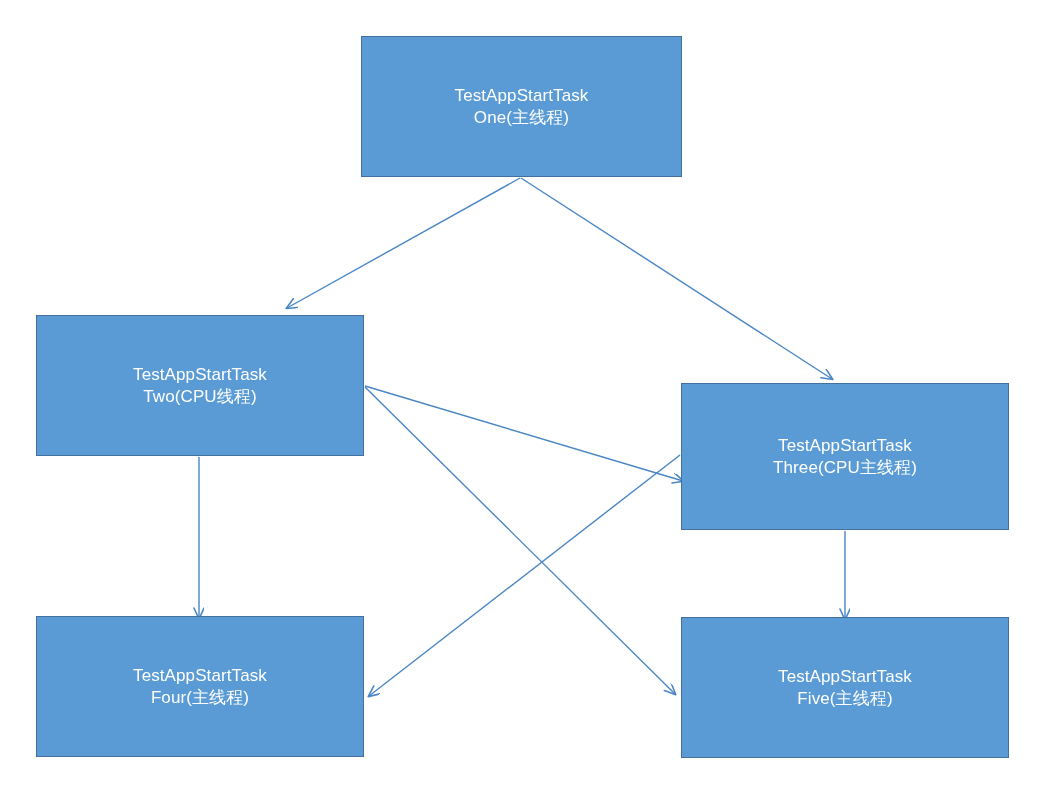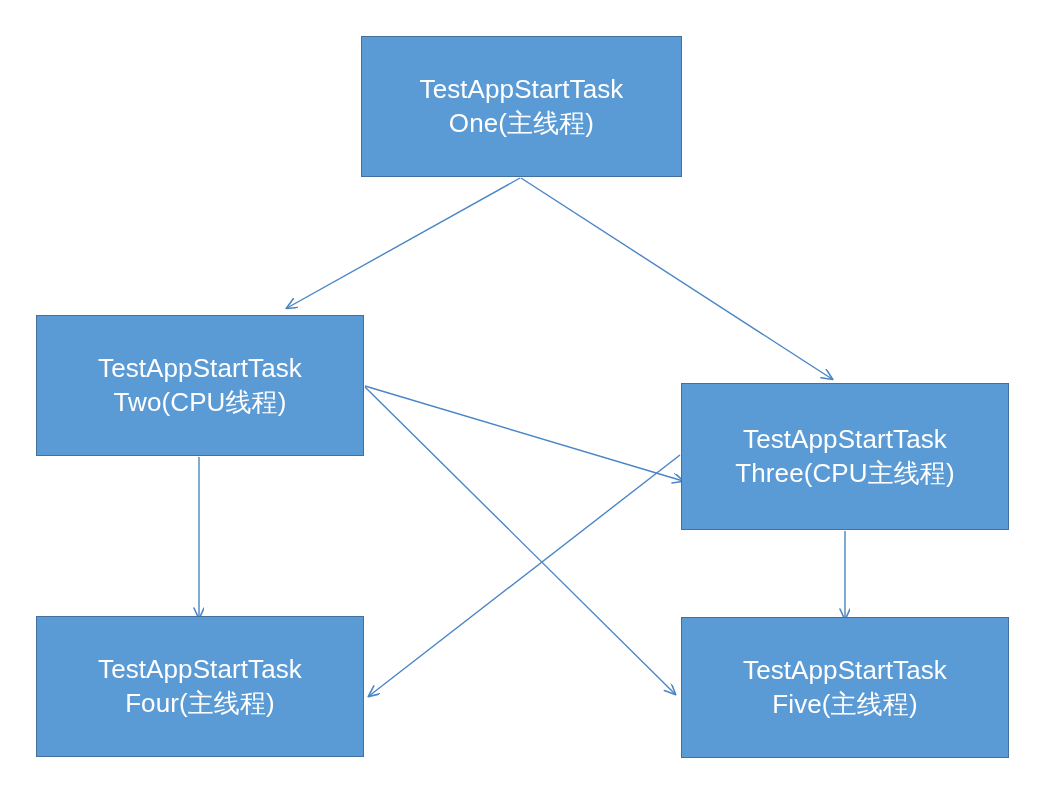--- a/index.html
+++ b/index.html
@@ -32,21 +32,21 @@
   .node {
     position: absolute;
     box-sizing: border-box;
     background: #5b9bd5;
     border: 1px solid #41719c;
     color: #ffffff;
     display: flex;
     align-items: center;
     justify-content: center;
     text-align: center;
-    font-size: 26px;
+    font-size: 17px;
     line-height: 1.28;
     letter-spacing: 0.1px;
     font-weight: 400;
     padding: 0 6px;
     white-space: pre-line;
   }
   #node-one   { left: 361px; top: 36px;  width: 321px; height: 141px; }
   #node-two   { left: 36px;  top: 315px; width: 328px; height: 141px; }
   #node-three { left: 681px; top: 383px; width: 328px; height: 147px; }
   #node-four  { left: 36px;  top: 616px; width: 328px; height: 141px; }

